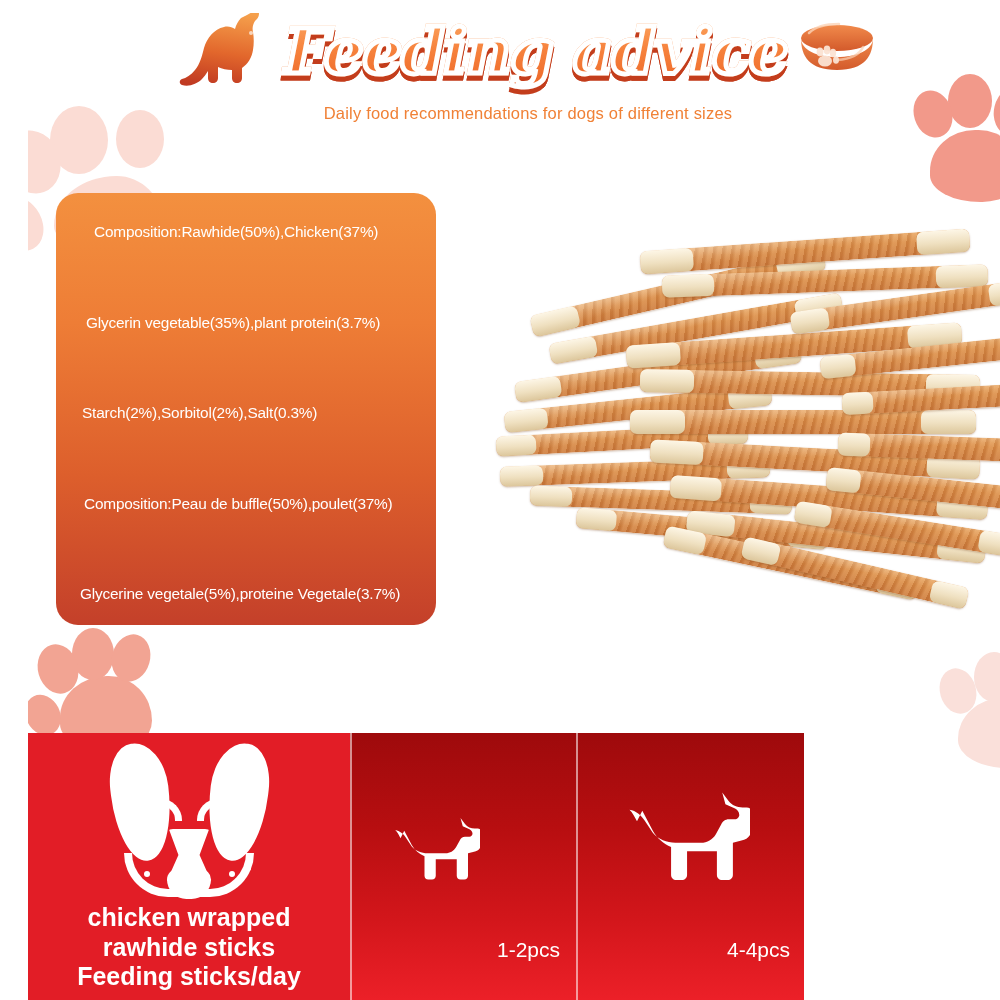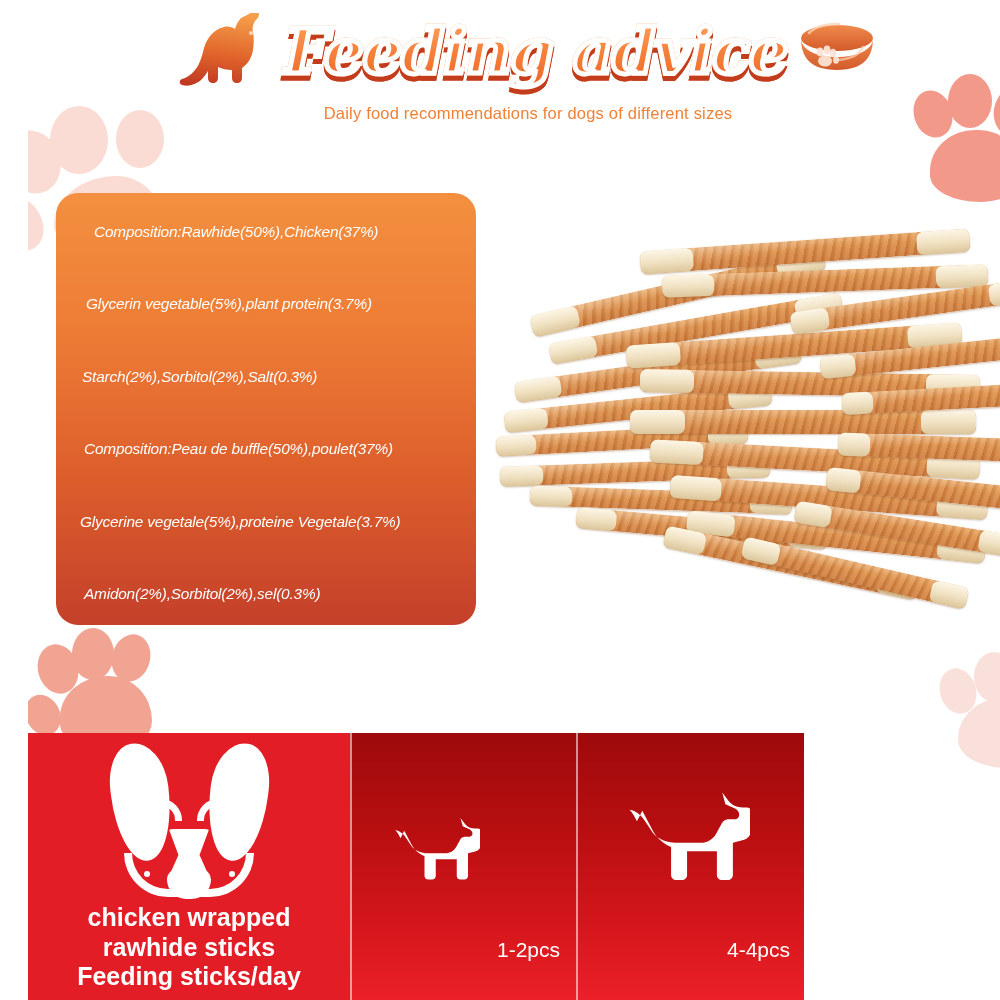--- a/index.html
+++ b/index.html
@@ -54,26 +54,26 @@
     color: #F08136;
     font-size: 16.5px;
     font-weight: normal;
     letter-spacing: 0.2px;
   }
 
   
   #composition-panel {
     position: absolute;
     left: 28px; top: 193px;
-    width: 420px; height: 432px;
+    width: 380px; height: 432px;
     border-radius: 22px;
     background: linear-gradient(180deg, #F3903F 0%, #EE7D36 30%, #DD5F2C 65%, #C4402A 100%);
     z-index: 4;
     padding: 30px 18px 22px 18px;
-    display: flex; flex-direction: column; justify-content: space-between; font-style: italic;
+    display: flex; flex-direction: column; justify-content: space-between;
   }
   .comp-line {
     color: #ffffff;
     font-size: 15.4px;
     line-height: 1.15;
     white-space: nowrap;
     letter-spacing: -0.2px;
   }
   .comp-line.ind1 { padding-left: 20px; }
   .comp-line.ind2 { padding-left: 12px; }
@@ -262,25 +262,24 @@
           </g>
         </svg>
       </span>
 
     </div>
     <div id="subtitle">Daily food recommendations for dogs of different sizes</div>
   </div>
 
   <div id="composition-panel">
     <div class="comp-line ind1">Composition:Rawhide(50%),Chicken(37%)</div>
-    <div class="comp-line ind2">Glycerin vegetable(5%),plant protein(3.7%)</div>
+    <div class="comp-line ind2">Glycerin vegetable(35%),plant protein(3.7%)</div>
     <div class="comp-line ind3">Starch(2%),Sorbitol(2%),Salt(0.3%)</div>
     <div class="comp-line ind4">Composition:Peau de buffle(50%),poulet(37%)</div>
     <div class="comp-line ind5">Glycerine vegetale(5%),proteine Vegetale(3.7%)</div>
-    <div class="comp-line ind6">Amidon(2%),Sorbitol(2%),sel(0.3%)</div>
   </div>
 
   <div id="product-photo">
     <div class="stick" style="left:14px;  top:176px; width:268px; height:21px; transform:rotate(-6deg);"></div>
     <div class="stick" style="left:6px;   top:208px; width:252px; height:20px; transform:rotate(-3deg);"></div>
     <div class="stick" style="left:38px;  top:60px;  width:300px; height:22px; transform:rotate(-13deg);"></div>
     <div class="stick" style="left:58px;  top:96px;  width:296px; height:21px; transform:rotate(-10deg);"></div>
     <div class="stick" style="left:24px;  top:140px; width:288px; height:21px; transform:rotate(-8deg);"></div>
     <div class="stick" style="left:10px;  top:240px; width:270px; height:20px; transform:rotate(-2deg);"></div>
     <div class="stick" style="left:40px;  top:268px; width:262px; height:20px; transform:rotate(2deg);"></div>

